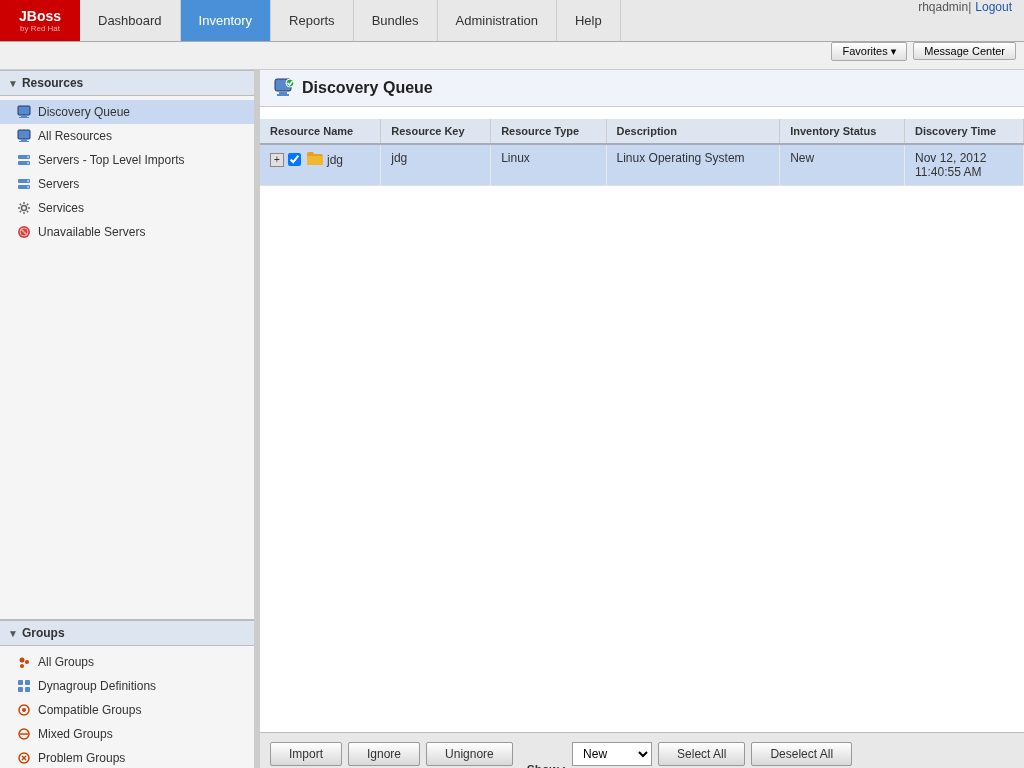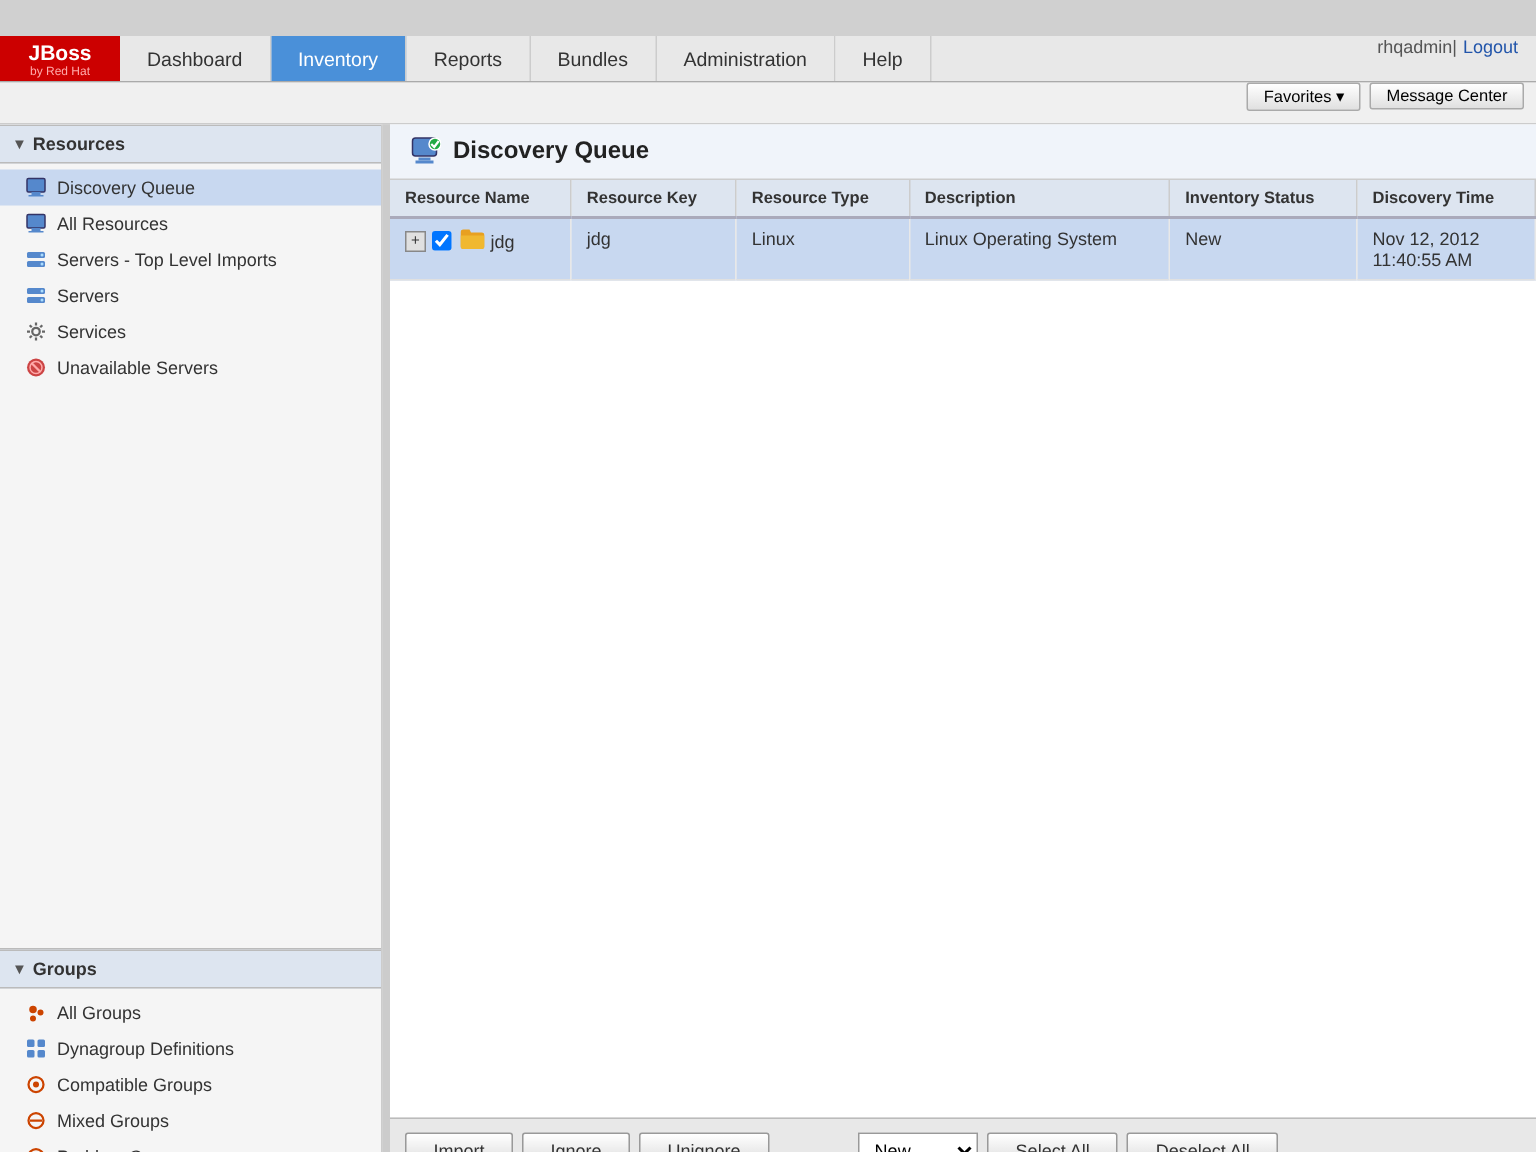--- a/index.html
+++ b/index.html
@@ -1,21 +1,21 @@
 <!DOCTYPE html>
 <html><head>
   <meta charset="utf-8">
   <style>
     * { box-sizing: border-box; margin: 0; padding: 0; }
     body { font-family: Arial, Helvetica, sans-serif; font-size: 12px; background: #d0d0d0; color: #333; height: 768px; overflow: hidden; }
 
     
     #topnav {
       display: flex; align-items: stretch; background: #e8e8e8;
-      border-bottom: 1px solid #aaa; height: 31px; margin-top: 24px;
+      border-bottom: 1px solid #aaa; height: 42px;
     }
     .logo-area {
       background: #cc0000; width: 80px; display: flex; align-items: center; justify-content: center; padding: 4px;
     }
     .logo-text { color: white; font-weight: bold; font-size: 14px; }
     .logo-sub { color: #ffaaaa; font-size: 8px; }
     .nav-tabs { display: flex; align-items: stretch; flex: 1; }
     .nav-tab {
       padding: 0 18px; display: flex; align-items: center; cursor: pointer;
       border-right: 1px solid #ccc; font-size: 13px; color: #333; text-decoration: none;
@@ -64,21 +64,21 @@
     
     #content { flex: 1; display: flex; flex-direction: column; background: #fff; }
     #content-header {
       background: #f0f4fa; border-bottom: 1px solid #ccc; padding: 8px 14px;
       display: flex; align-items: center; gap: 8px;
     }
     .content-title { font-size: 16px; font-weight: bold; color: #222; }
     .content-icon { width: 20px; height: 20px; }
 
     
-    #table-container { flex: 1; overflow-y: auto; padding: 0; }
+    #table-container { flex: 1; overflow-y: auto; padding: 0; margin-top: 12px; }
     table { width: 100%; border-collapse: collapse; font-size: 12px; }
     thead tr { background: #dde5f0; }
     th {
       padding: 6px 10px; text-align: left; border-bottom: 2px solid #aab;
       border-right: 1px solid #ccc; font-weight: bold; color: #333; font-size: 11px;
     }
     tbody tr { border-bottom: 1px solid #e0e0e0; }
     tbody tr:nth-child(even) { background: #f9fbff; }
     tbody tr.selected { background: #c8d8f0; }
     td { padding: 6px 10px; border-right: 1px solid #e8e8e8; vertical-align: top; }

